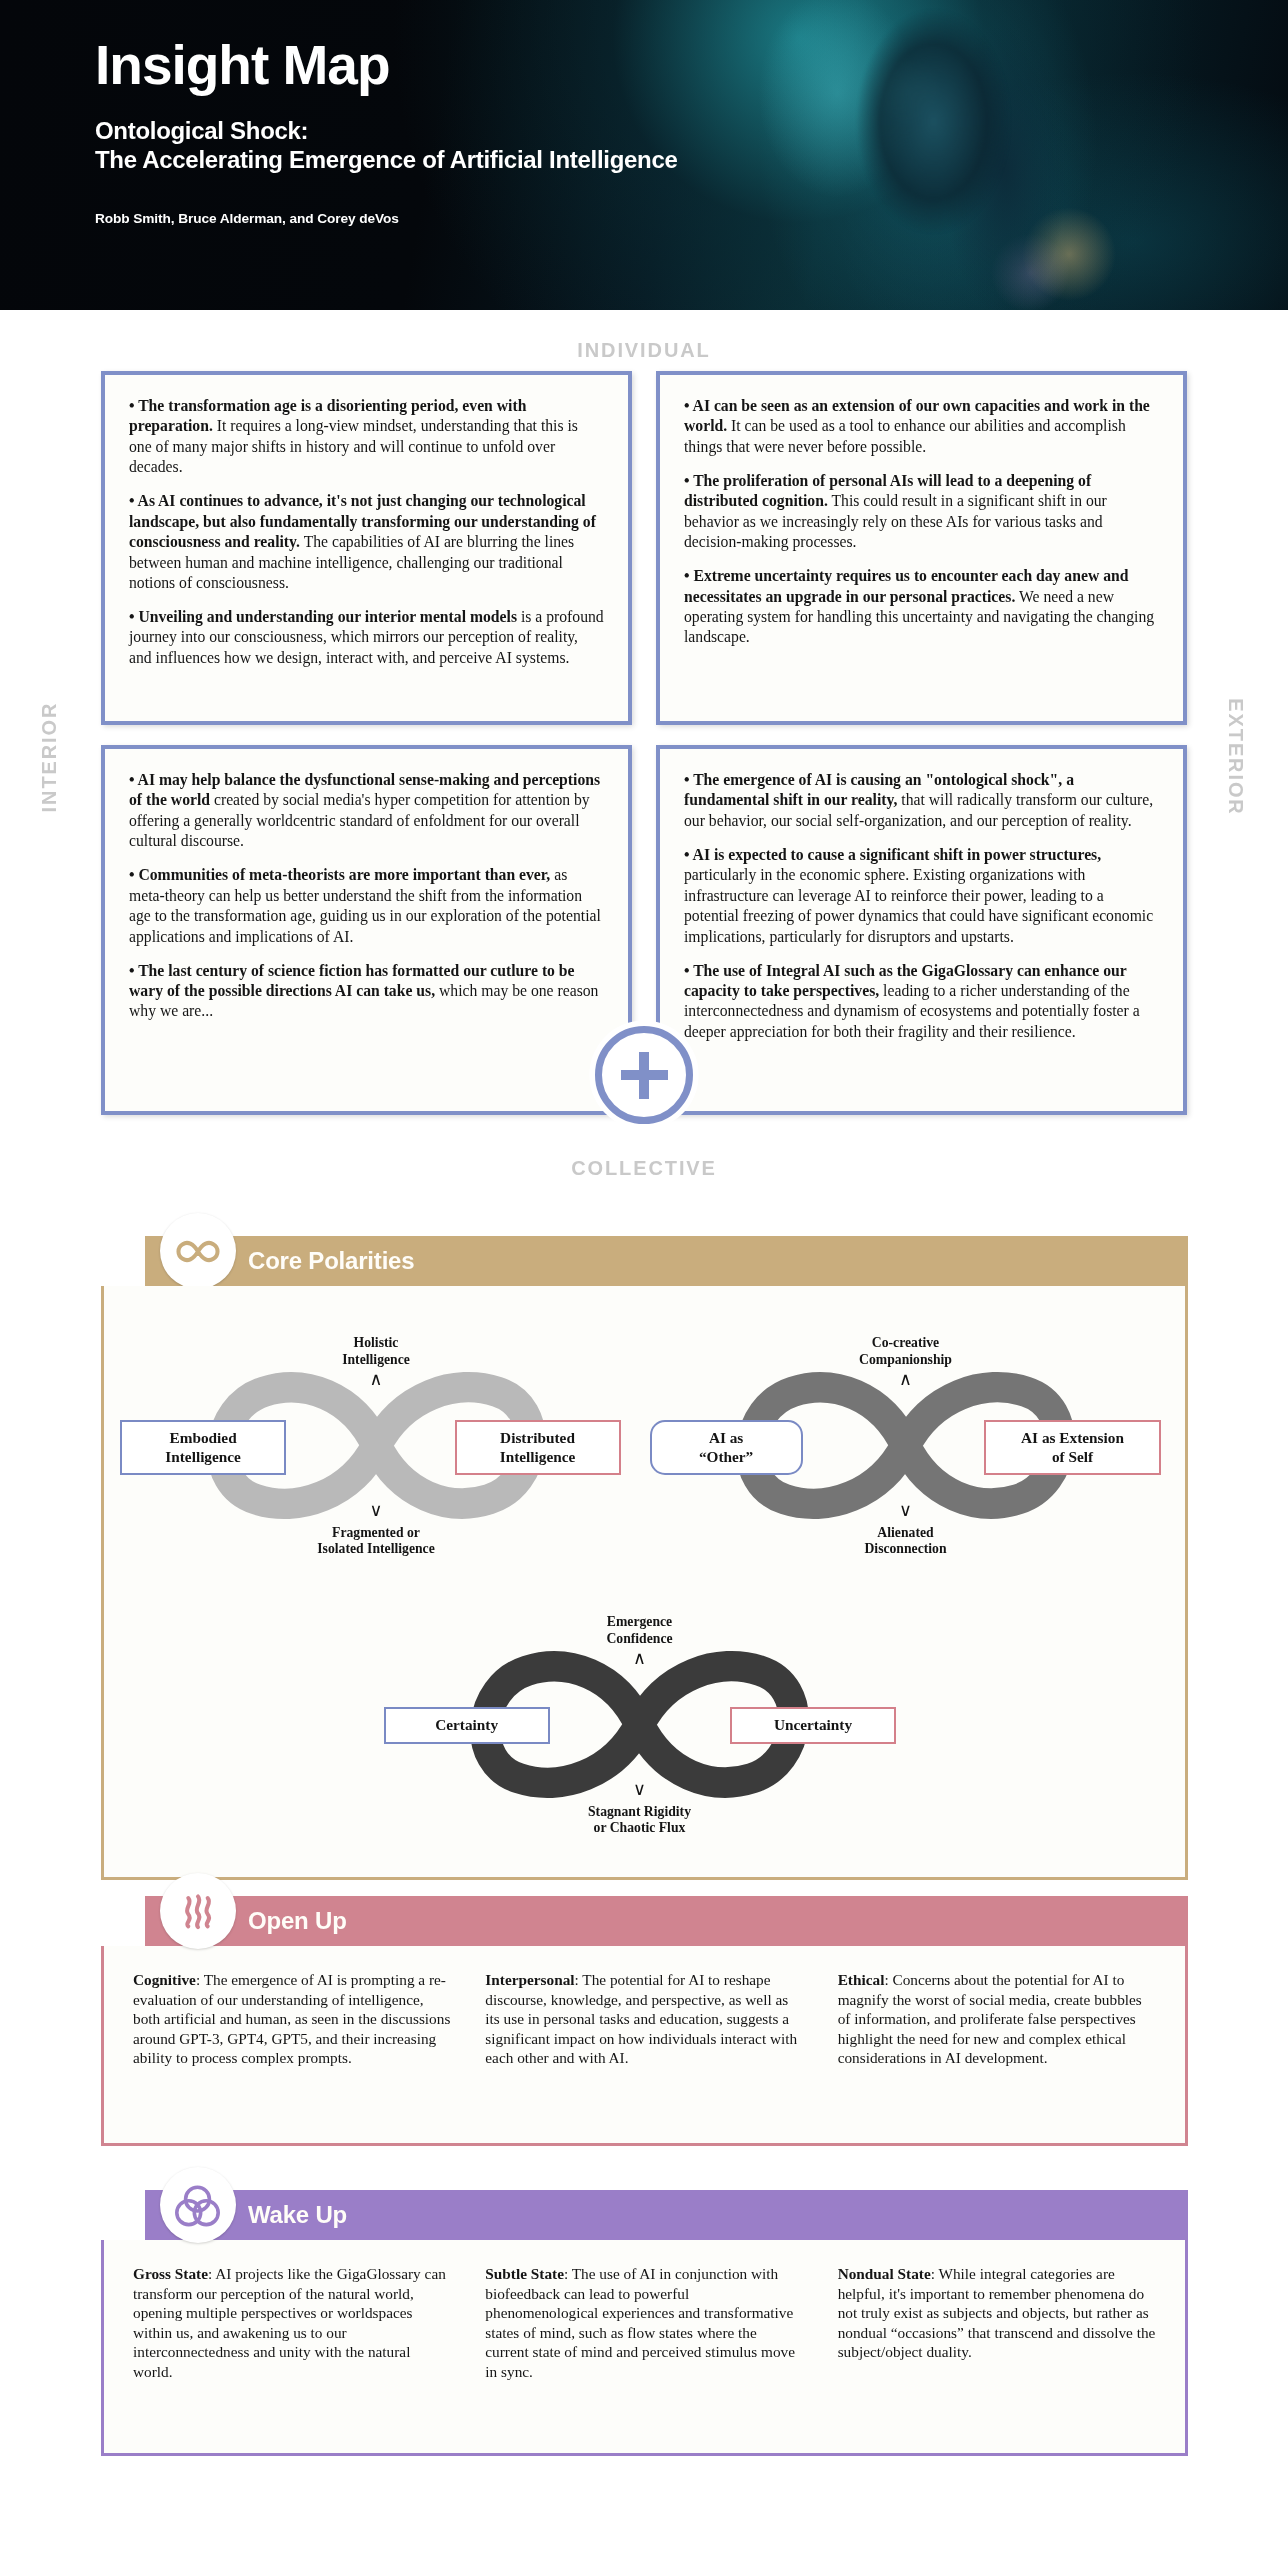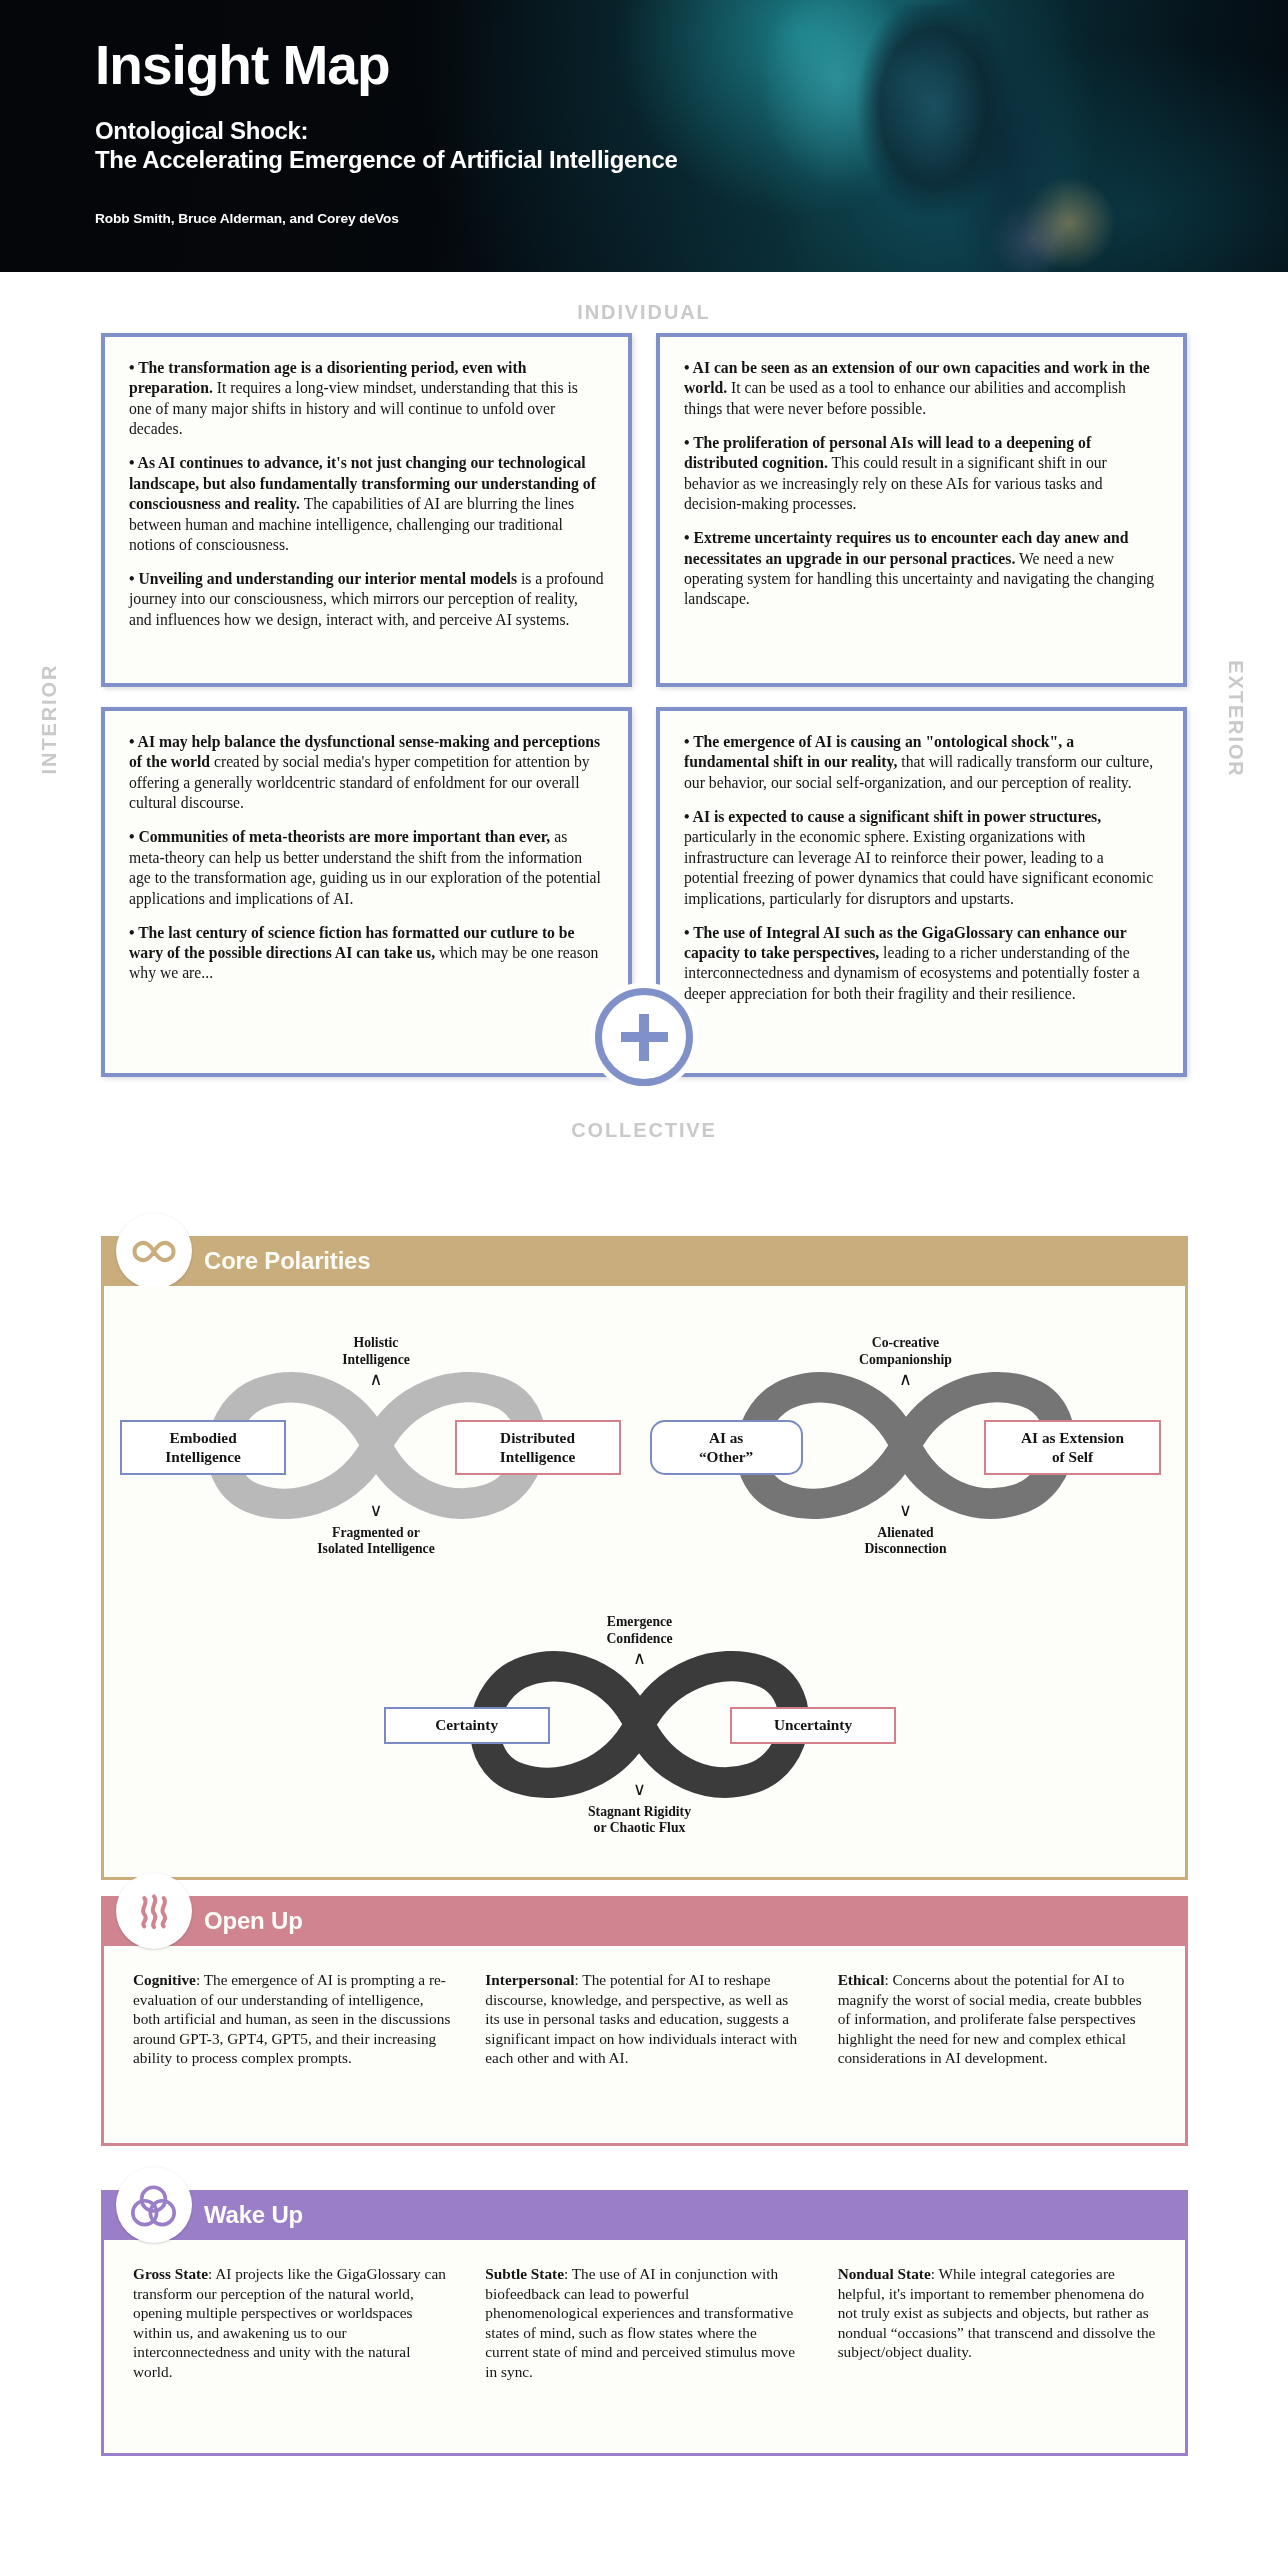--- a/index.html
+++ b/index.html
@@ -4,21 +4,21 @@
 <style>
   html,body{margin:0;padding:0;}
   body{
     width:1288px;height:2576px;background:#ffffff;
     font-family:"Liberation Serif",serif;
     -webkit-font-smoothing:antialiased;
   }
   .page{position:relative;width:1288px;height:2576px;overflow:hidden;background:#fff;}
 
   
-  .hero{position:relative;width:1288px;height:272px;background:#05070a;overflow:hidden;}
+  .hero{position:relative;width:1288px;height:310px;background:#05070a;overflow:hidden;}
   .hero-art{
     position:absolute;inset:0;
     background:
       radial-gradient(circle at 62% 12%, rgba(40,190,200,.55) 0%, rgba(12,60,70,.35) 22%, rgba(5,12,18,0) 48%),
       radial-gradient(ellipse 242px 338px at 72% 46%, rgba(30,150,170,.40) 0%, rgba(6,20,28,0) 70%),
       radial-gradient(ellipse 419px 242px at 88% 78%, rgba(20,120,140,.30) 0%, rgba(5,10,16,0) 70%),
       linear-gradient(100deg,#04060a 0%,#04070b 34%,#071821 52%,#0a2b33 64%,#072029 78%,#040a10 100%);
   }
   .hero-art:after{
     content:"";position:absolute;left:50%;top:0;width:50%;height:100%;
@@ -89,20 +89,21 @@
     box-shadow:0 0 0 5.6px #fff;
   }
   .plus-hub .bar-h{position:absolute;width:47px;height:10.5px;background:#8090c8;}
   .plus-hub .bar-v{position:absolute;width:10.5px;height:47px;background:#8090c8;}
 
   
   .panel{position:absolute;box-sizing:border-box;}
   .panel-head{
     position:relative;height:50px;display:flex;align-items:center;
     padding-left:103px;
+    margin-left:44px;
   }
   .panel-head-title{
     font-family:"Liberation Sans",sans-serif;font-weight:700;
     font-size:24px;color:#fffdf8;letter-spacing:-0.2px;
   }
   .panel-badge{
     position:absolute;left:14.5px;top:-23px;width:76px;height:76px;border-radius:50%;
     background:#ffffff;display:flex;align-items:center;justify-content:center;
     box-shadow:0 0.8px 2.4px rgba(0,0,0,.18);
   }

